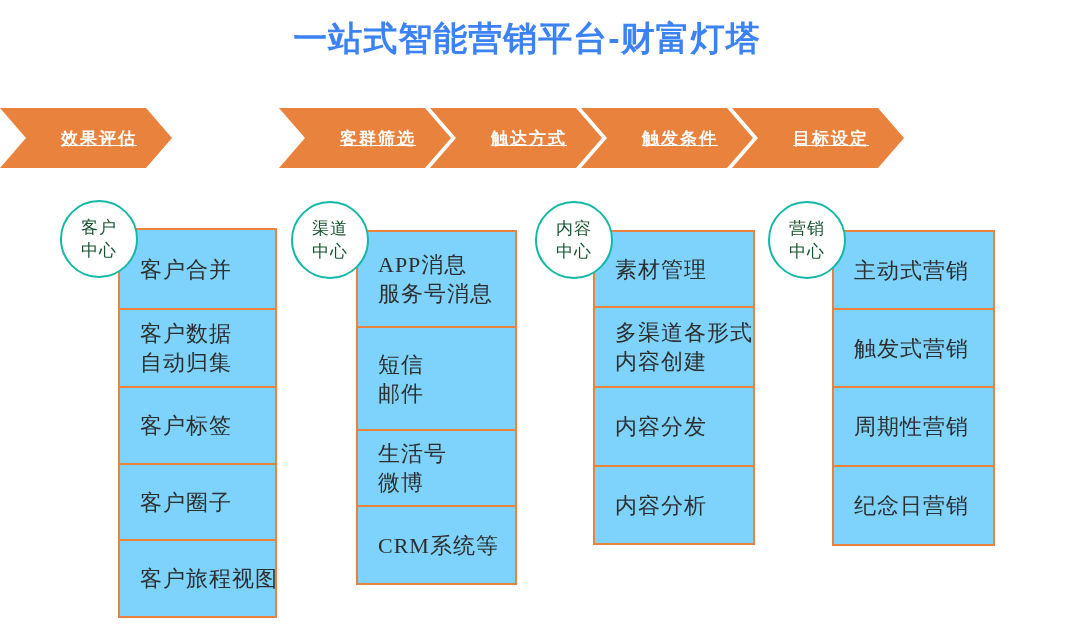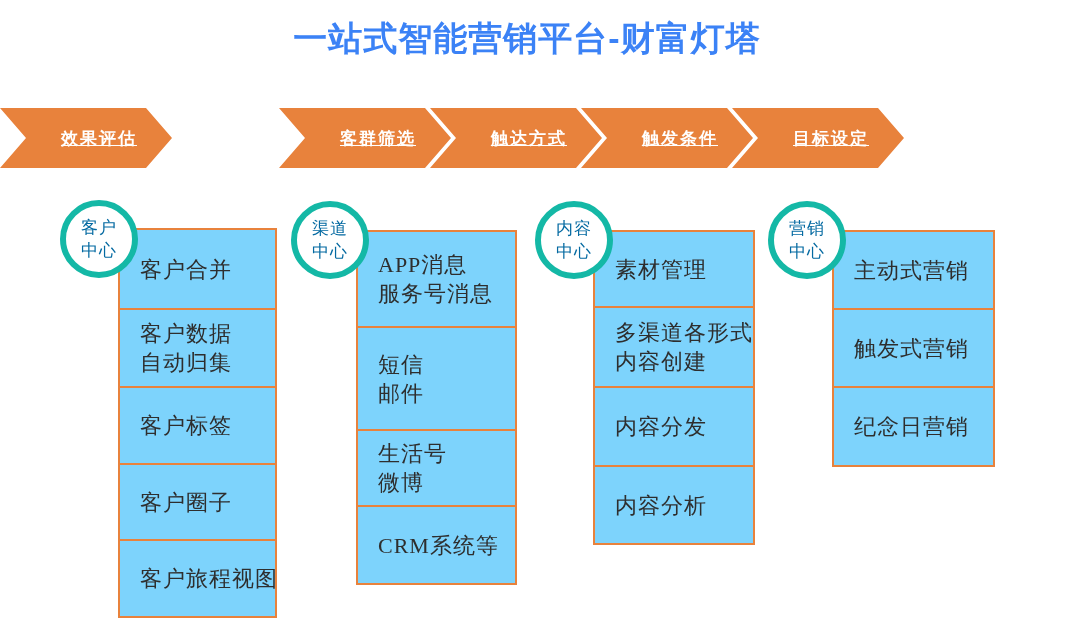--- a/index.html
+++ b/index.html
@@ -26,24 +26,24 @@
     color:#ffffff; font-size:17px; font-weight:bold; letter-spacing:2px;text-decoration:underline;
   }
   .chevron:nth-of-type(1){ left:128px; }
   .chevron:nth-of-type(2){ left:279px; }
   .chevron:nth-of-type(3){ left:430px; }
   .chevron:nth-of-type(4){ left:581px; }
   .chevron:nth-of-type(5){ left:732px; }
   
   .circle {
     position:absolute; width:78px; height:78px;
-    background:#ffffff; border:6px solid #14b8a6; border-radius:50%;
+    background:#ffffff; border:2px solid #14b8a6; border-radius:50%;
     display:flex; flex-direction:column; align-items:center; justify-content:center;
     z-index:2;
-    font-size:17px; line-height:23px; color:#0369a1; letter-spacing:1px;
+    font-size:17px; line-height:23px; color:#14532d; letter-spacing:1px;
   }
   
   .col-boxes { position:absolute; z-index:1; }
   .box {
     border:2px solid #E8823C; background:#7dd3fc;
     display:flex; flex-direction:column; justify-content:center;
     padding-left:20px;
     color:#2e2e2e; font-size:22px; line-height:29px; letter-spacing:1px;
   }
   .box + .box { margin-top:-2px; }
@@ -142,17 +142,20 @@
     <span class="line">中心</span>
   </div>
   <div class="col-boxes" style="left:832px; top:230px; width:163px;">
     <div class="box" style="height:80px;">
       <span class="line">主动式营销</span>
     </div>
     <div class="box" style="height:80px;">
       <span class="line">触发式营销</span>
     </div>
     <div class="box" style="height:81px;">
+      <span class="line">周期性营销</span>
+    </div>
+    <div class="box" style="height:81px;">
       <span class="line">纪念日营销</span>
     </div>
   </div>
 
 </div>
 
 </body></html>

